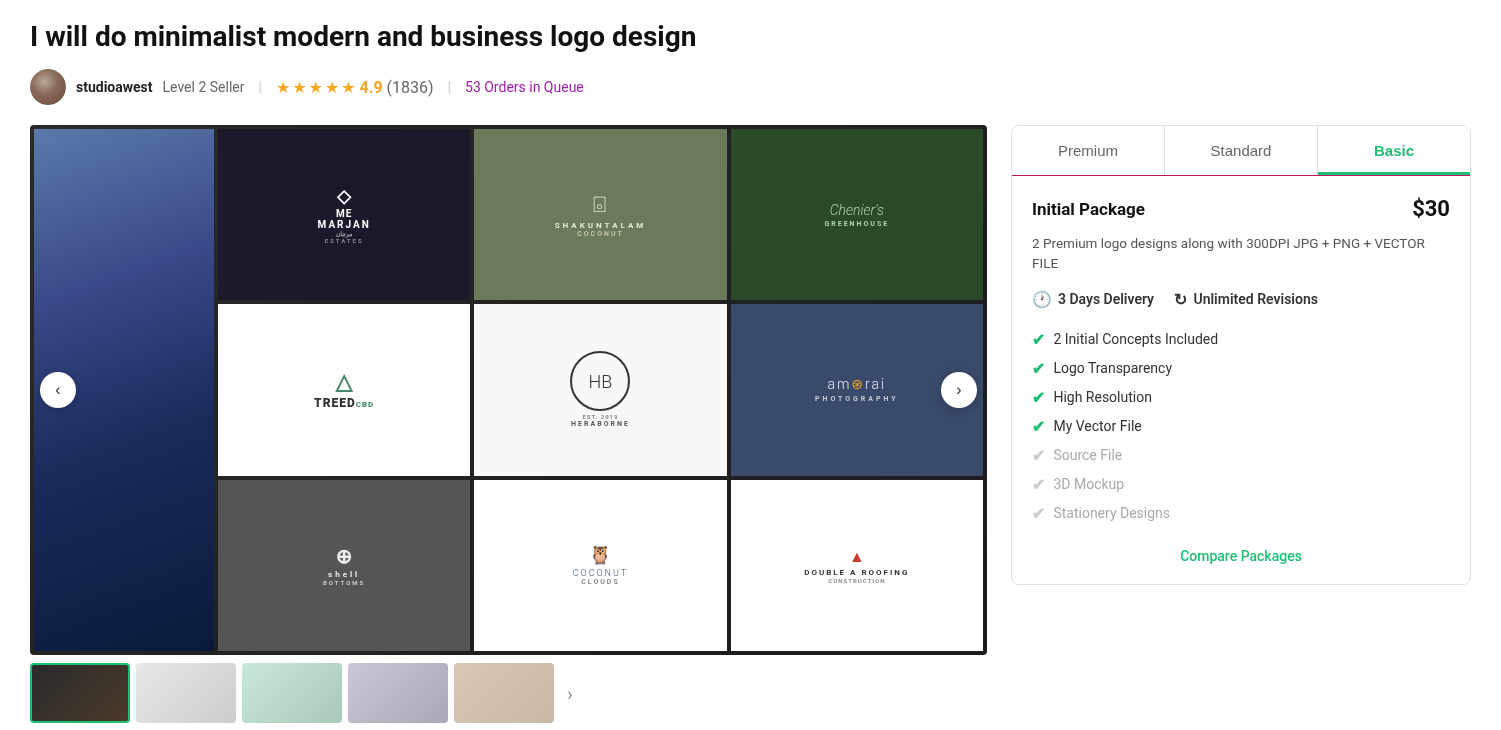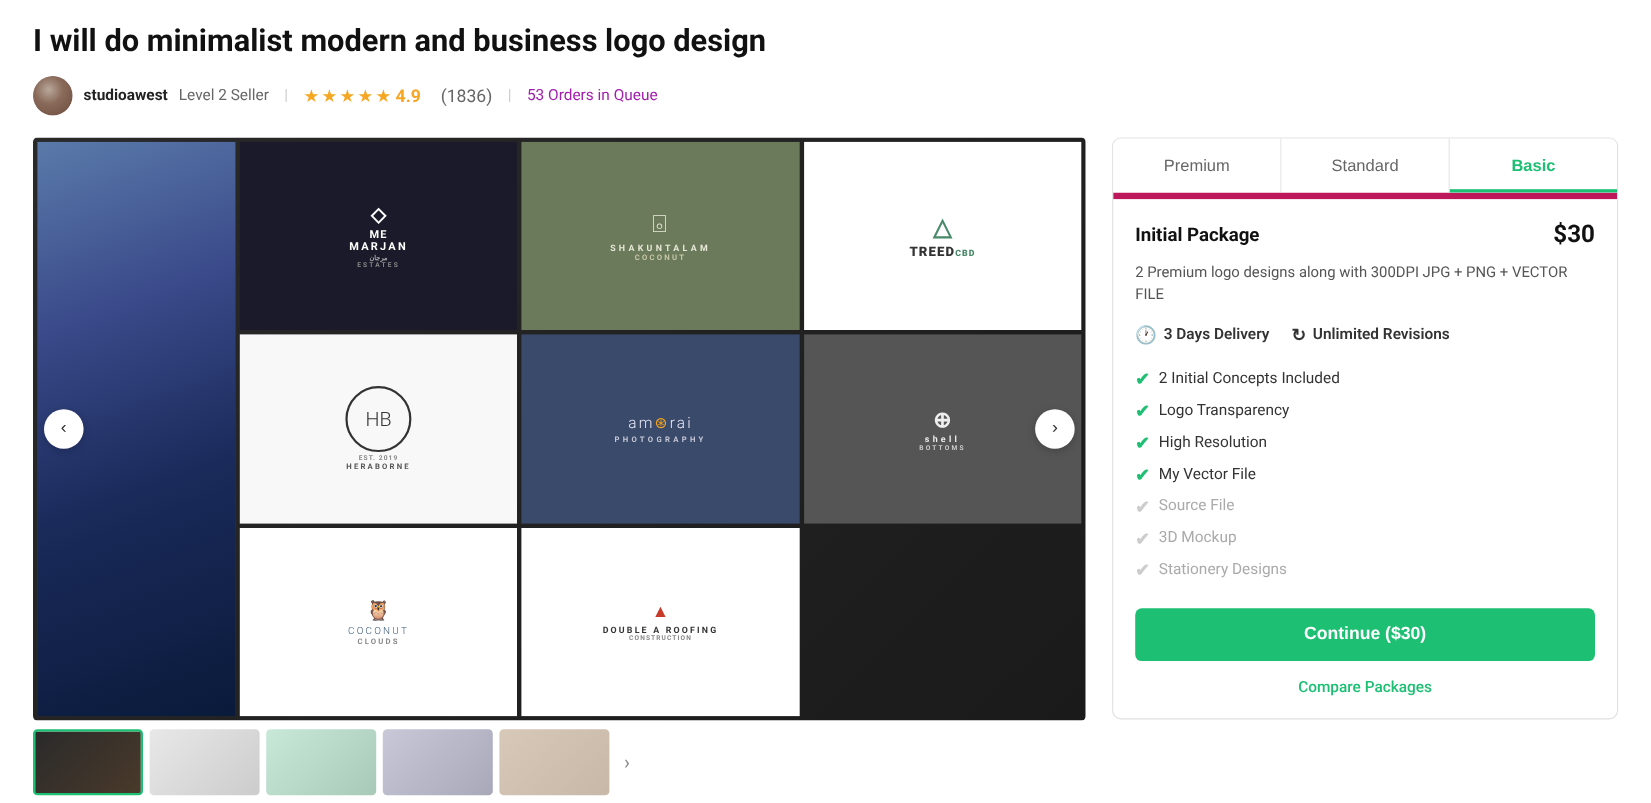--- a/index.html
+++ b/index.html
@@ -64,21 +64,21 @@
       color: #f5a623;
       font-size: 16px;
     }
     .rating-num {
       font-weight: 700;
       color: #f5a623;
       margin-left: 2px;
     }
     .review-count {
       color: #666;
-      margin-left: 16px;
+      margin-left: 2px;
     }
     .orders-queue {
       color: #a21caf;
     }
     .main-content {
       display: flex;
       gap: 24px;
       flex: 1;
     }
     .left-section {
@@ -194,21 +194,21 @@
       flex-shrink: 0;
     }
     .package-panel {
       border: 1px solid #e0e0e0;
       border-radius: 8px;
       overflow: hidden;
       background: #fff;
     }
     .tabs {
       display: flex;
-      border-bottom: 6px solid #be185d;
+      border-bottom: 1px solid #be185d;
       justify-content: flex-end;
     }
     .tab {
       flex: 1;
       padding: 16px 12px;
       text-align: center;
       font-size: 15px;
       font-weight: 500;
       color: #666;
       cursor: pointer;
@@ -366,20 +366,26 @@
               <div style="font-size:6px; letter-spacing:2px; color:#888;">ESTATES</div>
             </div>
           </div>
           <div class="logo-tile" style="background: #6a7a5a; color: #e8e8d8;">
             <div style="text-align:center;">
               <div style="font-size:22px; font-weight:200; letter-spacing:2px;">⌻</div>
               <div style="font-size:8px; letter-spacing:3px; margin-top:4px;">SHAKUNTALAM</div>
               <div style="font-size:7px; letter-spacing:2px; color:#c8c8a8;">COCONUT</div>
             </div>
           </div>
+          <div class="logo-tile green-bg">
+            <div style="text-align:center; color: #a8d8a8;">
+              <div style="font-size:14px; font-style:italic; font-weight:300;">Chenier's</div>
+              <div style="font-size:7px; letter-spacing:2px; margin-top:2px;">GREENHOUSE</div>
+            </div>
+          </div>
 
           <div class="logo-tile" style="background:#fff;">
             <div style="text-align:center; color:#333;">
               <div style="font-size:22px; color:#4a8a6a;">△</div>
               <div style="font-size:12px; font-weight:900; letter-spacing:1px; margin-top:2px;">TREED<span style="color:#4a8a6a; font-size:8px;">CBD</span></div>
             </div>
           </div>
           <div class="logo-tile" style="background:#f8f8f8;">
             <div style="text-align:center; color:#333; position:relative;">
               <div style="width:60px; height:60px; border-radius:50%; border:2px solid #333; display:flex; align-items:center; justify-content:center; margin: 0 auto;">
@@ -496,21 +502,20 @@
               <span class="feature-check inactive">✔</span>
               <span class="feature-text inactive">3D Mockup</span>
             </li>
             <li class="feature-item">
               <span class="feature-check inactive">✔</span>
               <span class="feature-text inactive">Stationery Designs</span>
             </li>
           </ul>
 
           
-          <button class="continue-btn">Continue ($30)</button>
 
           
           <a class="compare-link">Compare Packages</a>
         </div>
       </div>
     </div>
   </div>
 </div>
 
 </body></html>

